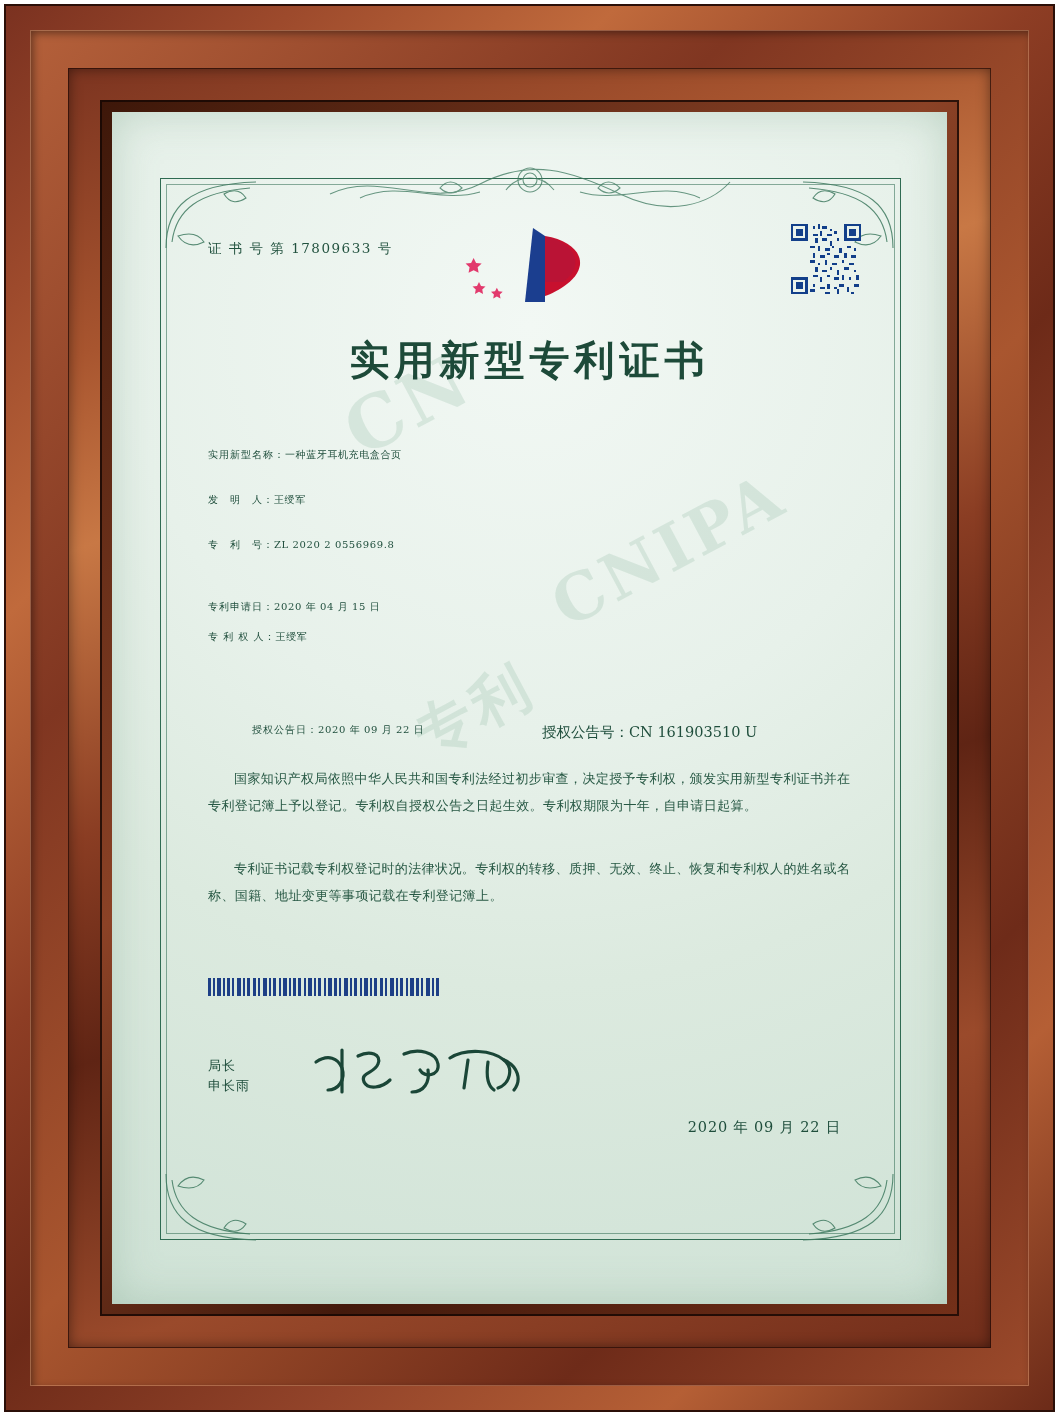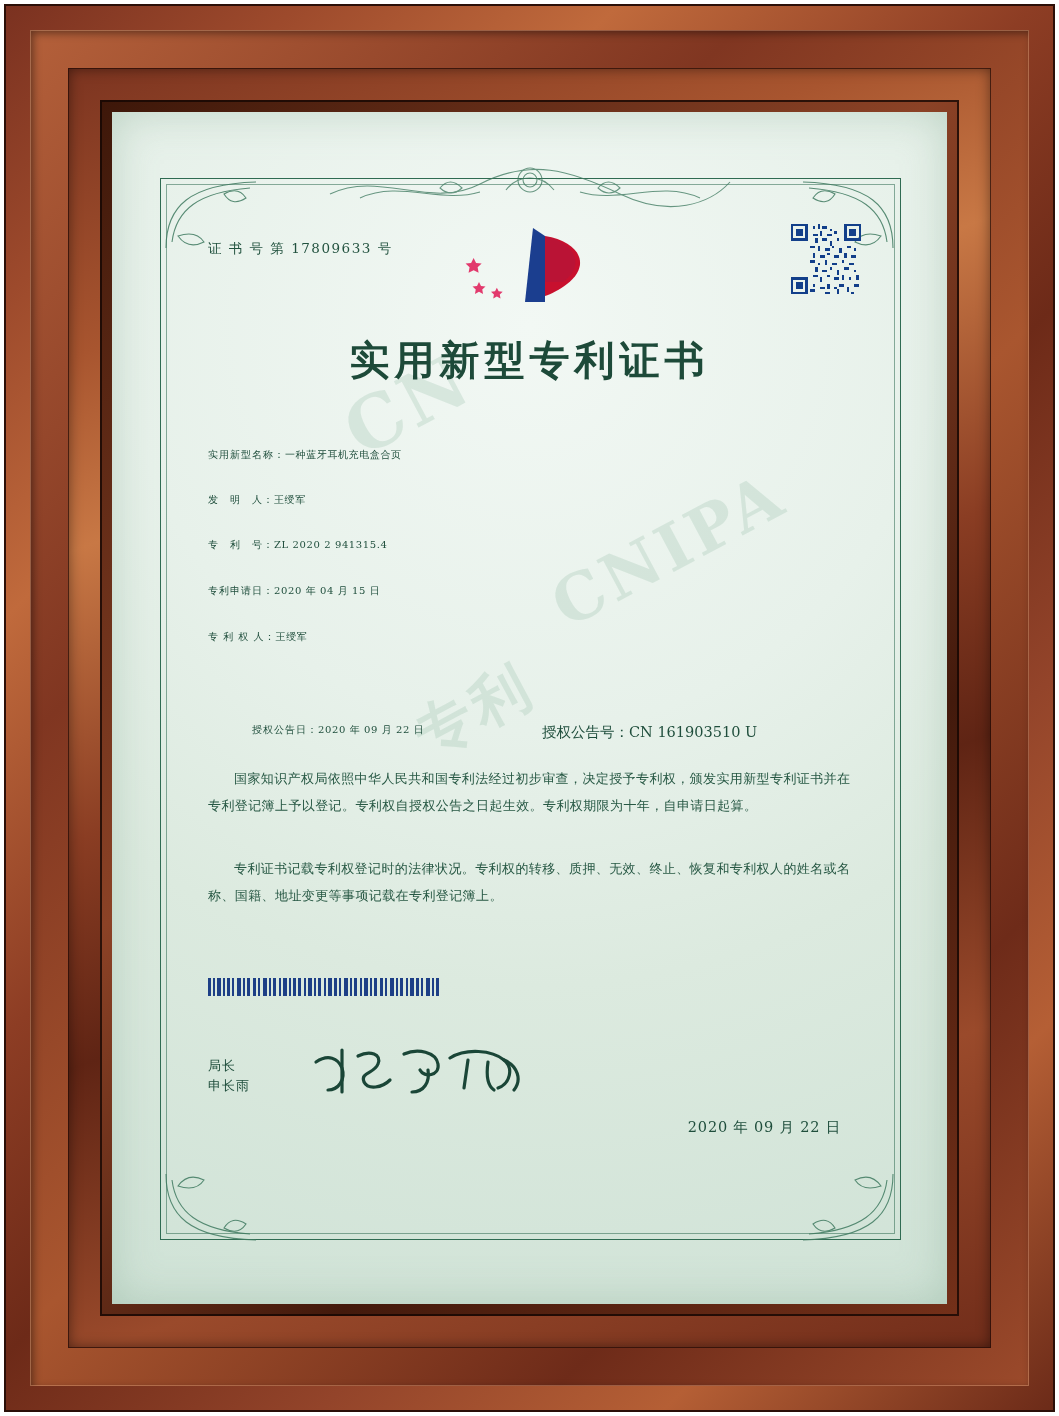--- a/index.html
+++ b/index.html
@@ -80,21 +80,21 @@
 
   .field{position:absolute;left:48px;font-size:10px;color:#1f4e3c;
     font-family:"DejaVu Serif","Liberation Serif",serif;white-space:nowrap;}
   .field .lbl{display:inline-block;letter-spacing:1px;}
   .field .val{letter-spacing:.6px;}
   .lbl-w{display:inline-block;width:96px;}
 
   #f-name{top:270px;}
   #f-inventor{top:315px;}
   #f-patentno{top:360px;}
-  #f-appdate{top:406px;}
+  #f-appdate{top:422px;}
   #f-holder{top:452px;}
   #f-address{top:498px;}
   #f-grantdate{top:545px;margin-left:44px;}
   #f-grantno{position:absolute;left:382px;top:545px;font-size:14.5px;color:#1f4e3c;
     font-family:"DejaVu Serif","Liberation Serif",serif;white-space:nowrap;}
 
   .para{
     position:absolute;left:48px;width:648px;font-size:13px;line-height:2.05;
     color:#275844;font-family:"DejaVu Serif","Liberation Serif",serif;text-indent:2em;
     letter-spacing:.4px;
@@ -279,21 +279,21 @@
 
       <div id="main-title">实用新型专利证书</div>
 
       <div class="field" id="f-name">
         <span class="lbl">实用新型名称：</span><span class="val">一种蓝牙耳机充电盒合页</span>
       </div>
       <div class="field" id="f-inventor">
         <span class="lbl">发　明　人：</span><span class="val">王绶军</span>
       </div>
       <div class="field" id="f-patentno">
-        <span class="lbl">专　利　号：</span><span class="val">ZL 2020 2 941315.4</span>
+        <span class="lbl">专　利　号：</span><span class="val">ZL 2020 2 0556969.8</span>
       </div>
       <div class="field" id="f-appdate">
         <span class="lbl">专利申请日：</span><span class="val">2020 年 04 月 15 日</span>
       </div>
       <div class="field" id="f-holder">
         <span class="lbl">专 利 权 人：</span><span class="val">王绶军</span>
       </div>
       <div class="field" id="f-grantdate">
         <span class="lbl">授权公告日：</span><span class="val">2020 年 09 月 22 日</span>
       </div>

